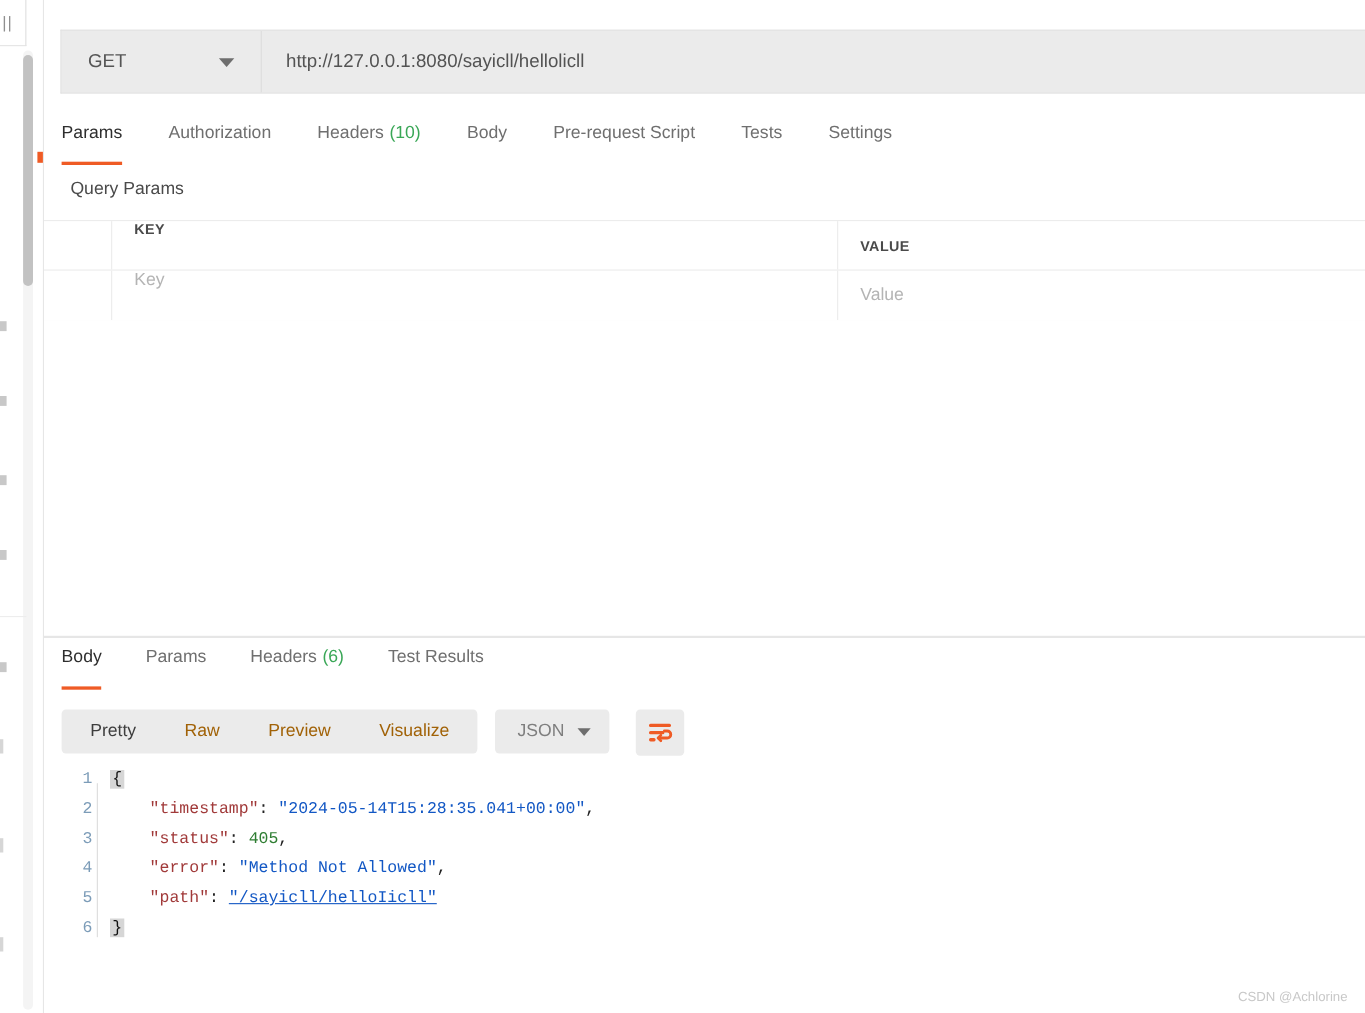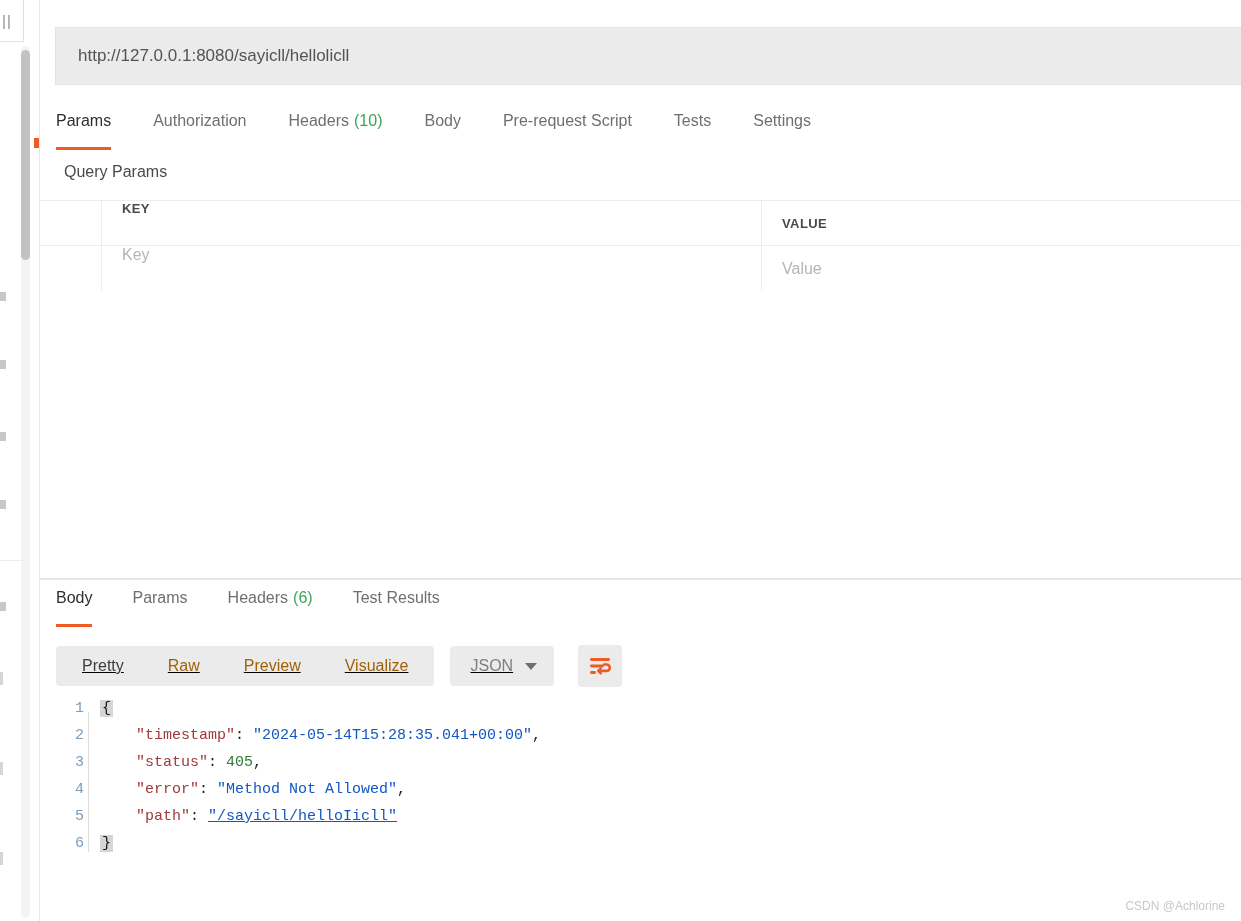--- a/index.html
+++ b/index.html
@@ -210,21 +210,21 @@
   .res-tab.active::after {
     content: "";
     position: absolute; left: 0; bottom: 0;
     width: 100%; height: 3px;
     background: #ef5b25;
   }
 
   
   .fmt-bar {
     position: absolute; left: 16px; top: 645px;
-    display: flex; align-items: center; text-decoration: underline;
+    display: flex; 
   }
   .seg-group {
     display: flex; align-items: center;
     background: #ebebeb;
     border-radius: 4px;
     height: 40px;
     padding: 0 4px;
   }
   .seg {
     height: 32px;
@@ -332,20 +332,24 @@
     <div class="rail-sep" style="top:560px"></div>
     <div class="rail-frag" style="top:602px"></div>
     <div class="rail-frag thin" style="top:672px"></div>
     <div class="rail-frag thin" style="top:762px"></div>
     <div class="rail-frag thin" style="top:852px"></div>
   </div>
 
   <div class="main">
 
     <div class="url-row">
+      <div class="method-box">
+        <span class="method-label">GET</span>
+        <span class="caret"></span>
+      </div>
       <div class="url-box">
         <span class="url-text">http://127.0.0.1:8080/sayicll/hellolicll</span>
       </div>
     </div>
 
     <div class="req-tabs">
       <div class="req-tab active">
         <span>Params</span>
       </div>
       <div class="req-tab">

